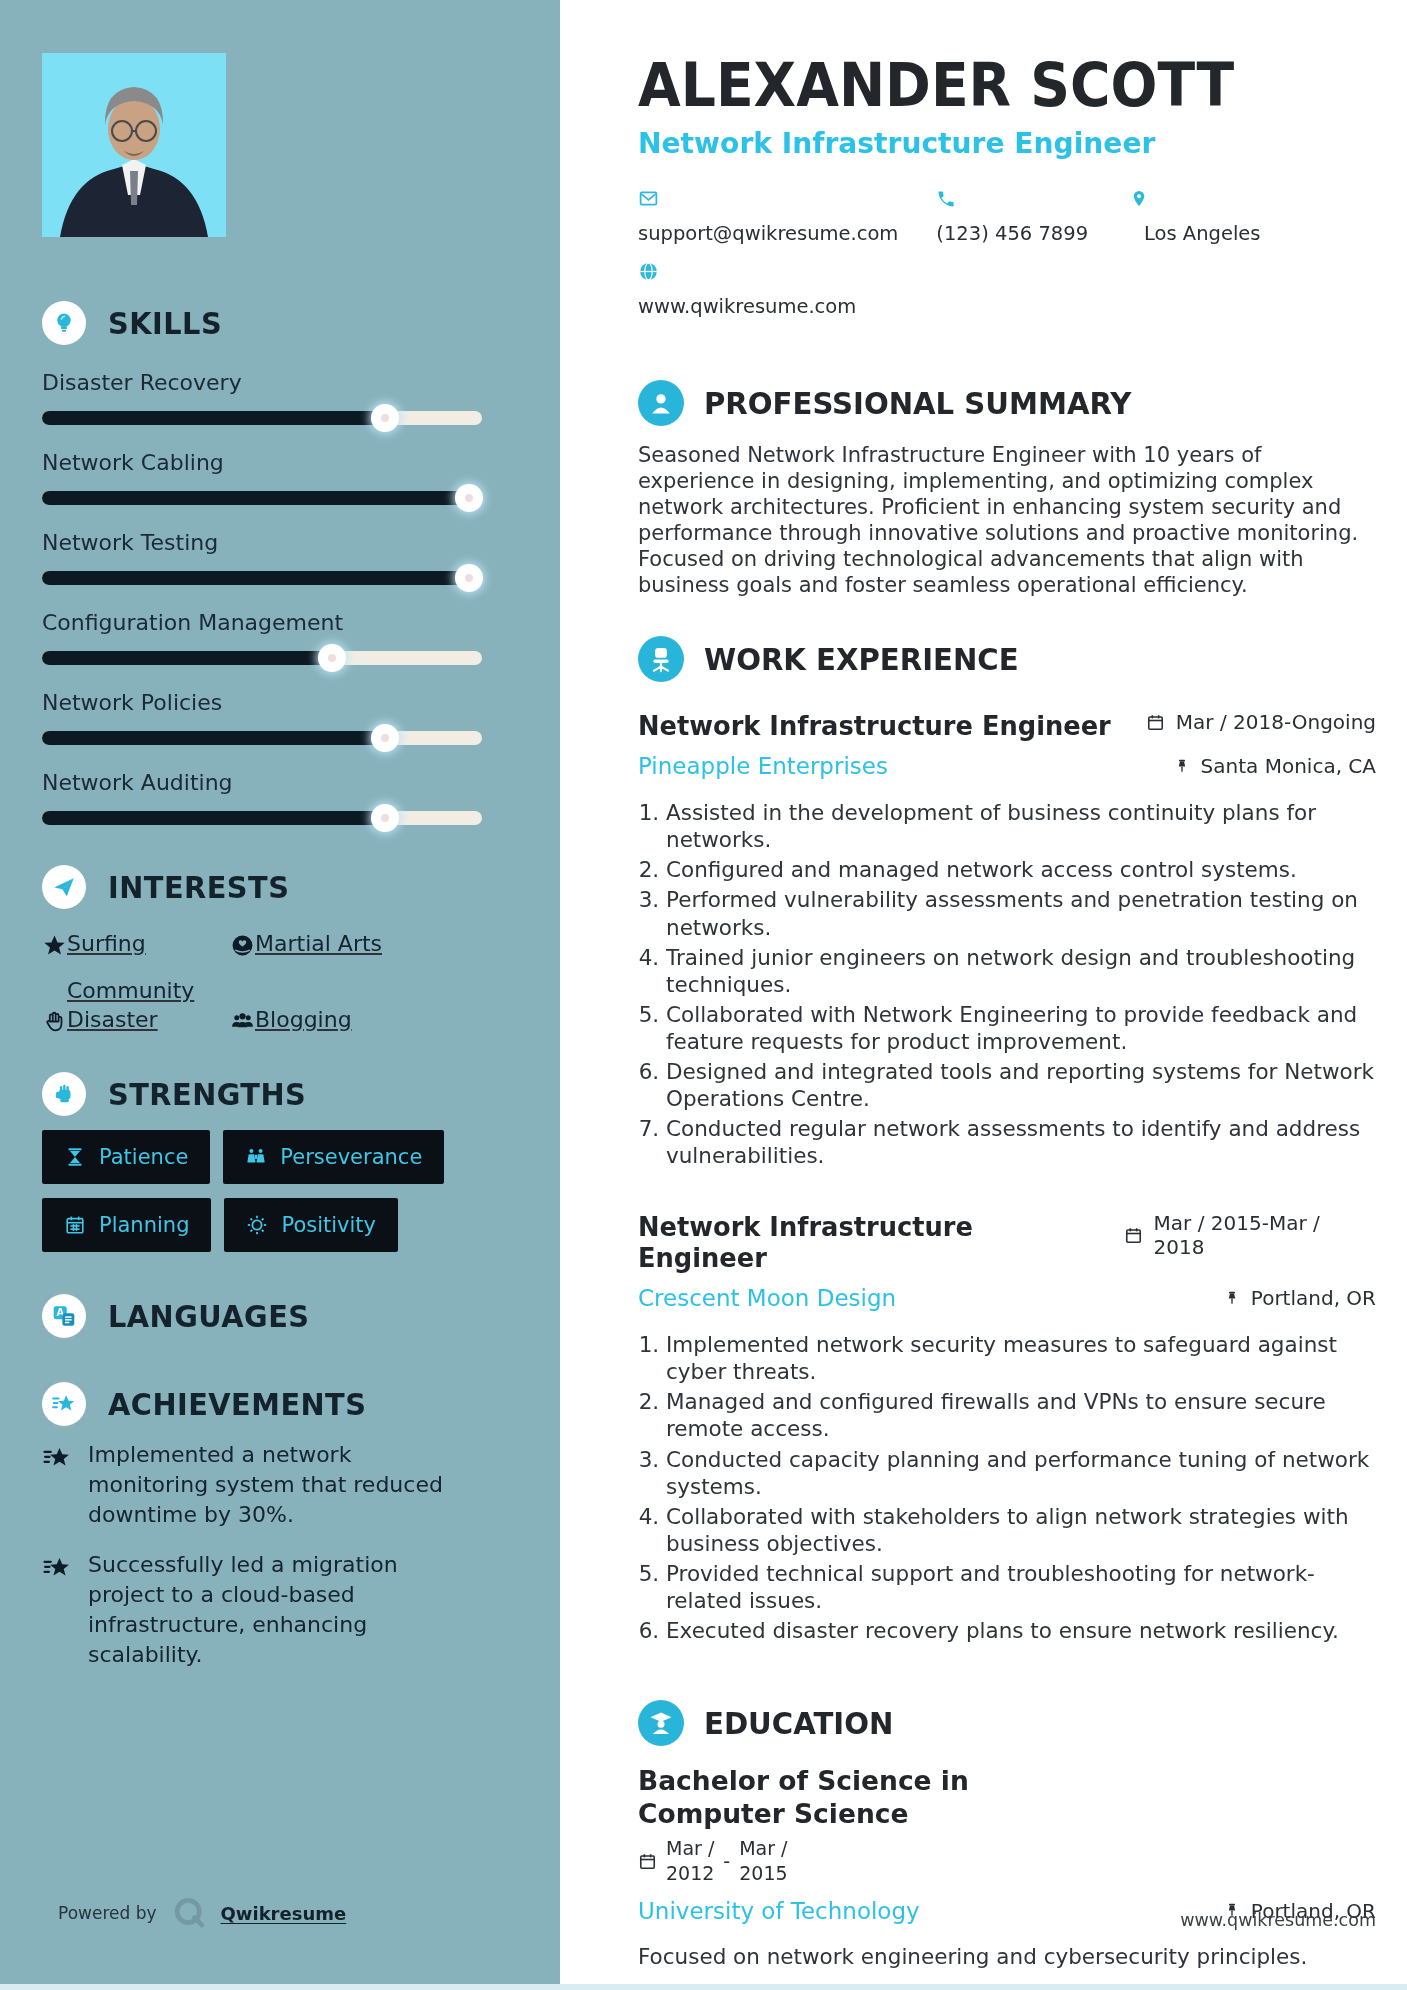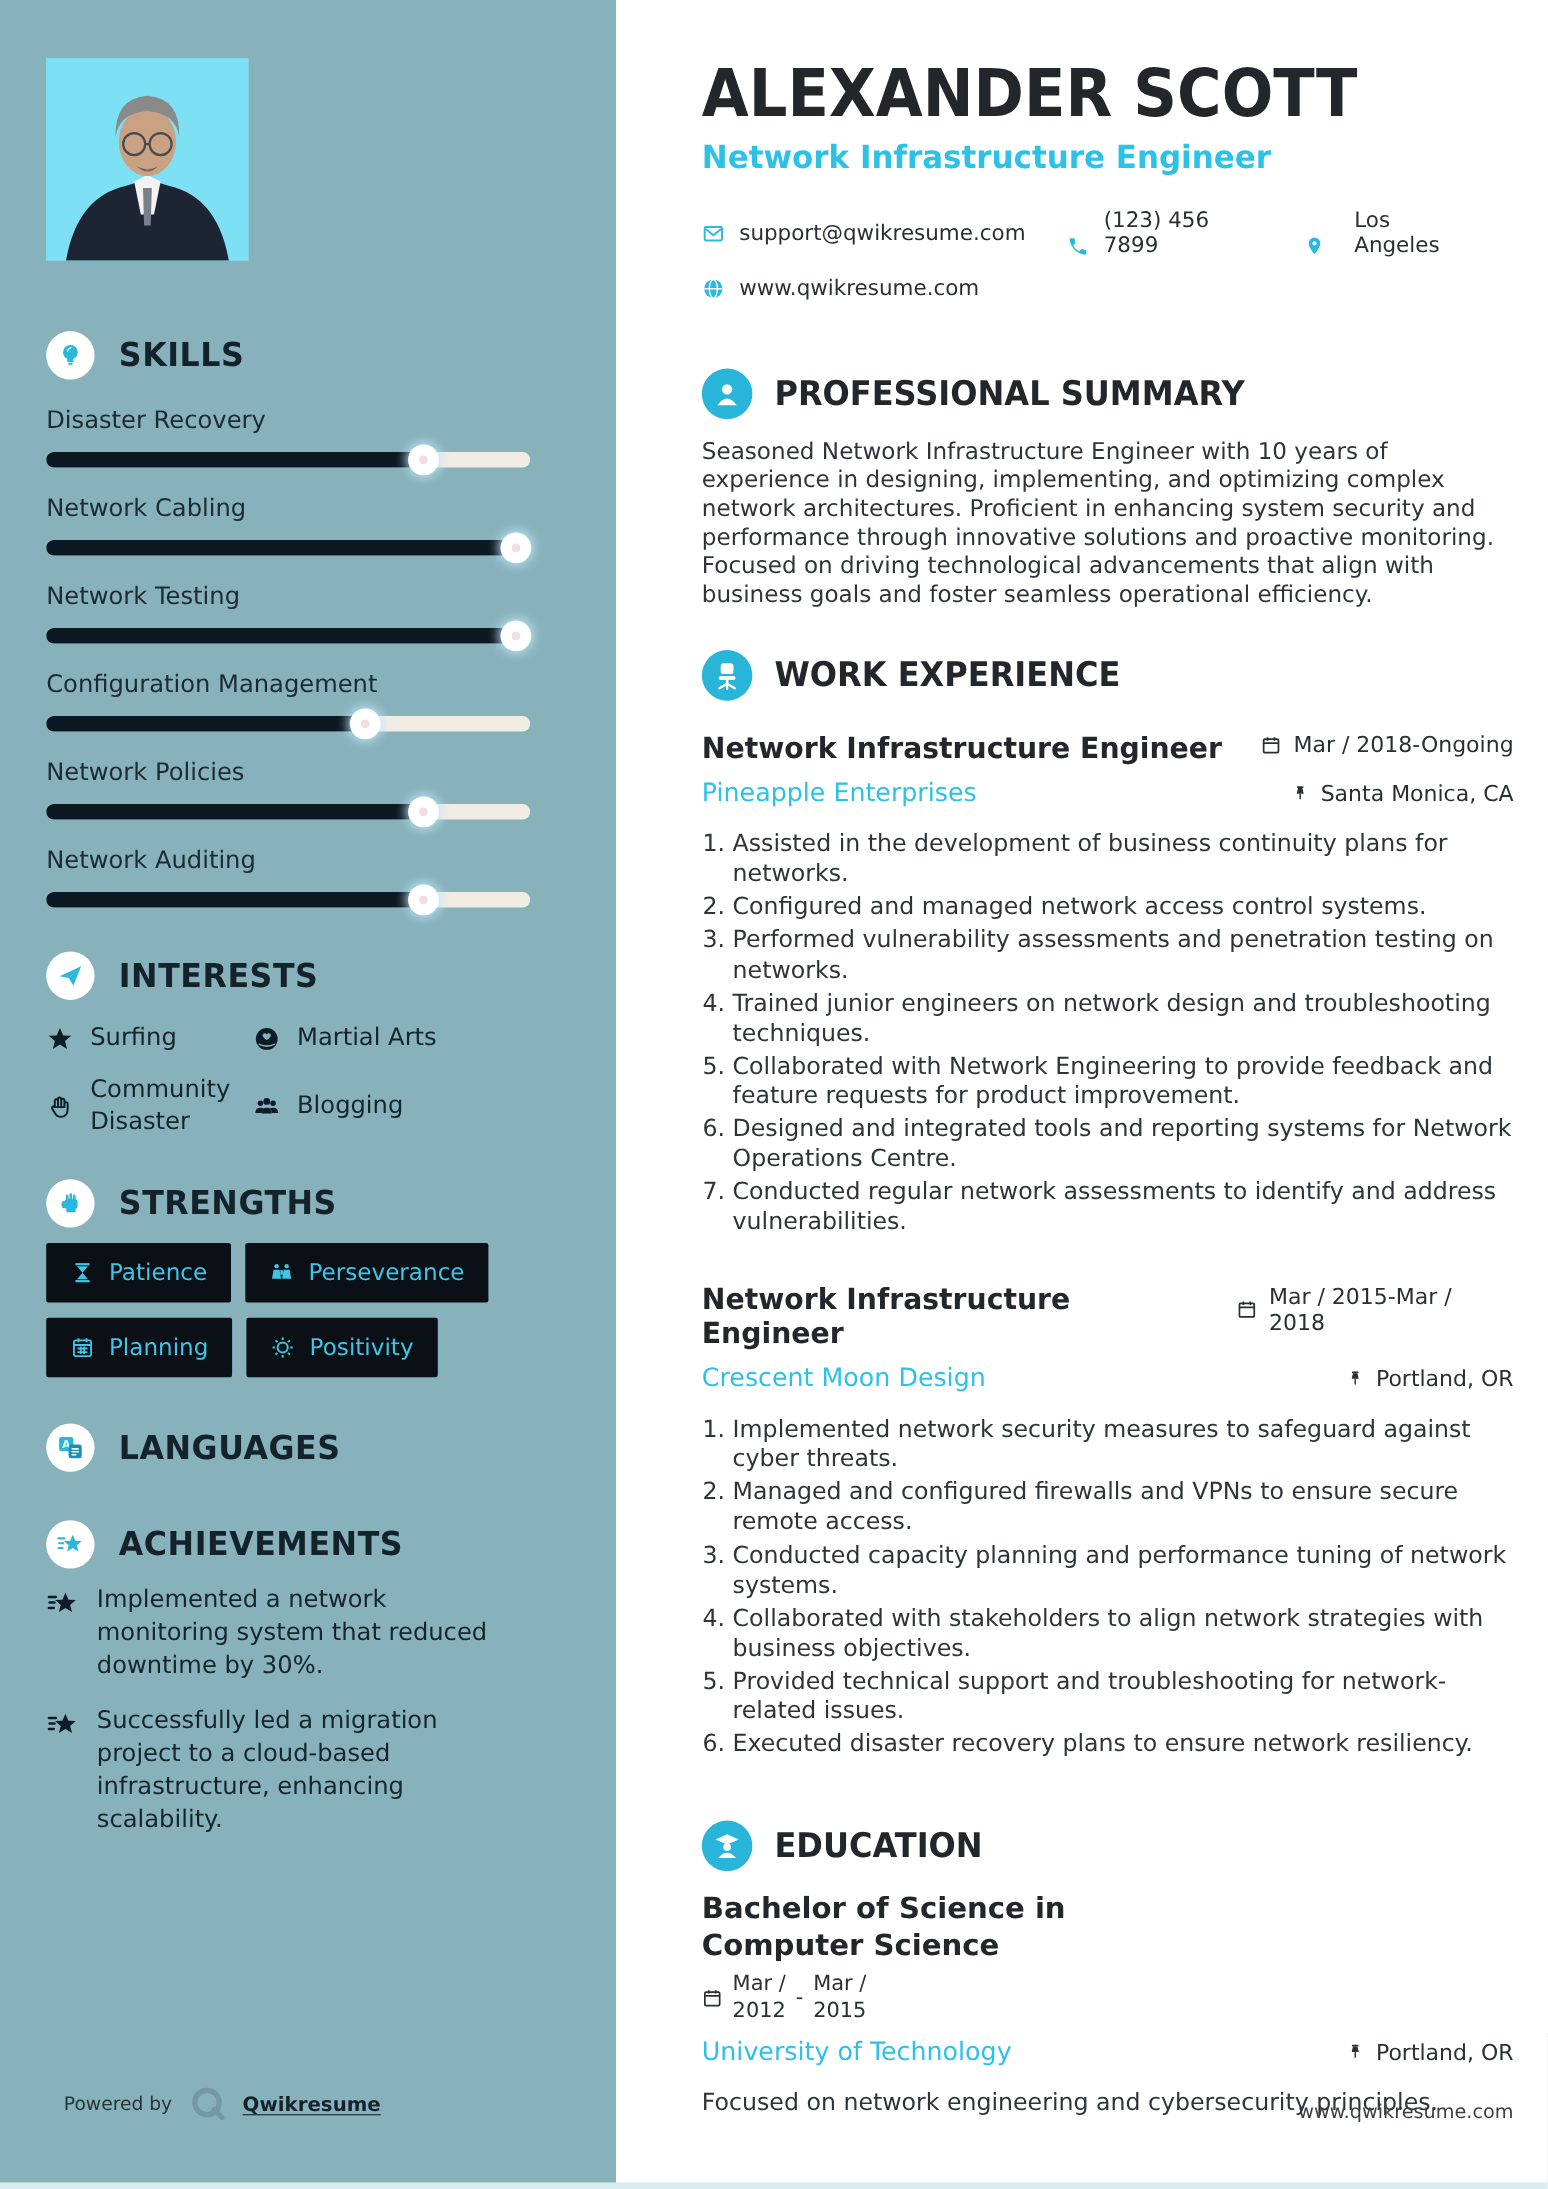--- a/index.html
+++ b/index.html
@@ -33,21 +33,21 @@
   .skill-bar { position:relative; margin-top:15px; height:14px; width:440px;
     border-radius:7px; background:#f1ede5; }
   .skill-fill { position:absolute; left:0; top:0; height:14px; border-radius:7px; background:#0c1822; }
   .skill-thumb { position:absolute; top:-7px; width:28px; height:28px; border-radius:50%;
     background:#ffffff; box-shadow:0 0 10px 2px rgba(190,230,245,.95); }
   .skill-thumb::after { content:''; position:absolute; left:10px; top:10px; width:8px; height:8px;
     border-radius:50%; background:#e8cfd2; opacity:.7; }
   
   .interests-head { margin-top:40px; }
   .interests-grid { margin-top:20px; display:grid; grid-template-columns:188px 1fr; row-gap:18px; }
-  .interest { display:flex; gap:15px; align-items:center; }
+  .interest { display:flex; align-items:flex-end;text-decoration:underline; }
   .interest svg { flex:none; margin-top:2px; }
   .interest-label { font-size:22px; line-height:29px; color:#16242e; max-width:132px; }
   
   .strengths-head { margin-top:38px; }
   .chips { margin-top:14px; display:flex; flex-wrap:wrap; gap:14px 13px; width:440px; }
   .chip { height:54px; background:#0b1016; display:flex; align-items:center; gap:13px;
     padding:0 22px; border-radius:2px; }
   .chip svg { flex:none; }
   .chip-label { font-size:21px; color:#3dc6e6; }
   
@@ -68,21 +68,21 @@
   .powered { font-size:17px; color:#27343d; }
   .brand-link { font-size:18px; font-weight:600; color:#14222c; text-decoration:underline; text-underline-offset:3px; }
   
   .main { position:absolute; left:580px; top:0; width:847px; height:1990px; padding:56px 51px 0 58px; }
   .name { font-size:60px; line-height:58px; font-weight:800; color:#23262a; letter-spacing:0;
     transform:scaleX(.92); transform-origin:left center; white-space:nowrap; }
   .job-sub { margin-top:12px; font-size:29px; font-weight:700; color:#2cc1e6;
     transform:scaleX(.97); transform-origin:left center; }
   .contact-row { display:flex; align-items:center; margin-top:28px; }
   .contact-row.second { margin-top:16px; }
-  .contact-item { display:flex; align-items:flex-end; gap:13px; margin-right:38px; }
+  .contact-item { display:flex; align-items:flex-start; gap:13px; margin-right:38px;flex-direction:column; }
   .contact-item.loc { margin-left:4px; }
   .contact-item svg { flex:none; }
   .contact-text { font-size:19.5px; color:#2a2f35; }
   .m-head { display:flex; align-items:center; gap:20px; }
   .m-head h2 { font-size:31px; font-weight:800; color:#23272c; transform:scaleX(.94);
     transform-origin:left center; white-space:nowrap; }
   .circle-t { width:46px; height:46px; border-radius:50%; background:#29b5da; flex:none;
     display:flex; align-items:center; justify-content:center; }
   .summary-head { margin-top:62px; }
   .summary-text { margin-top:16px; font-size:21px; line-height:1.24; color:#2e343a; }

